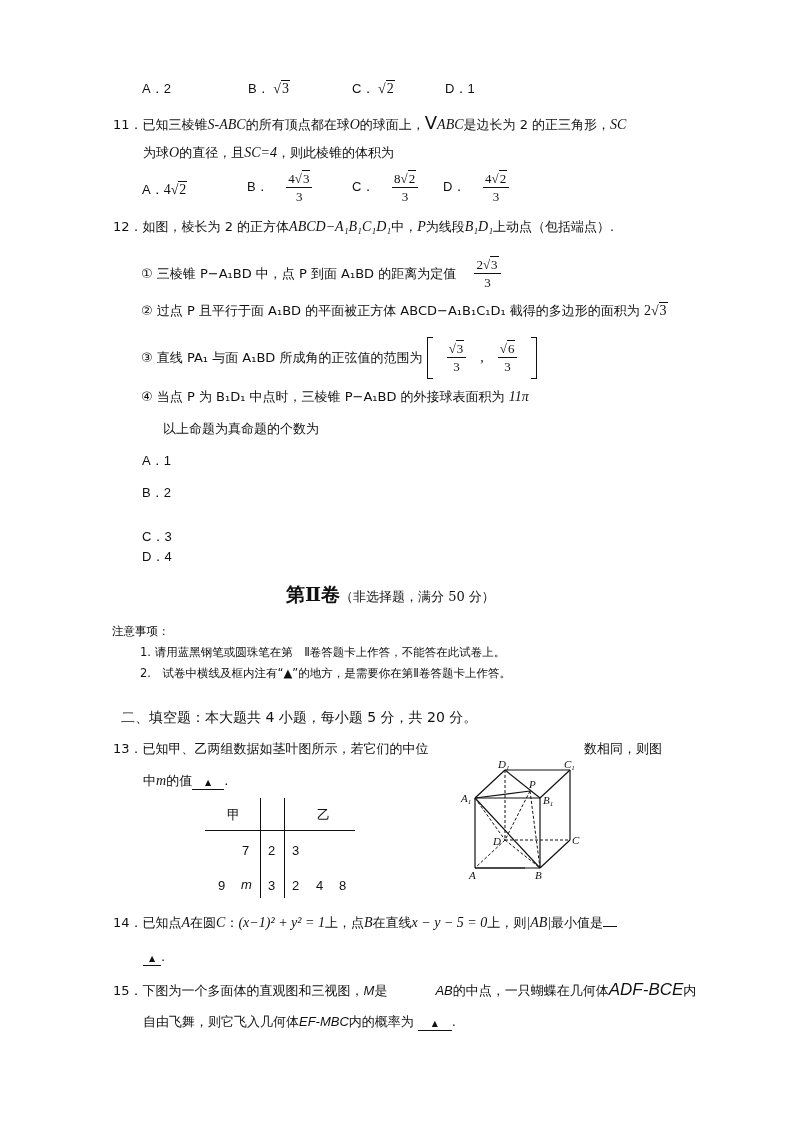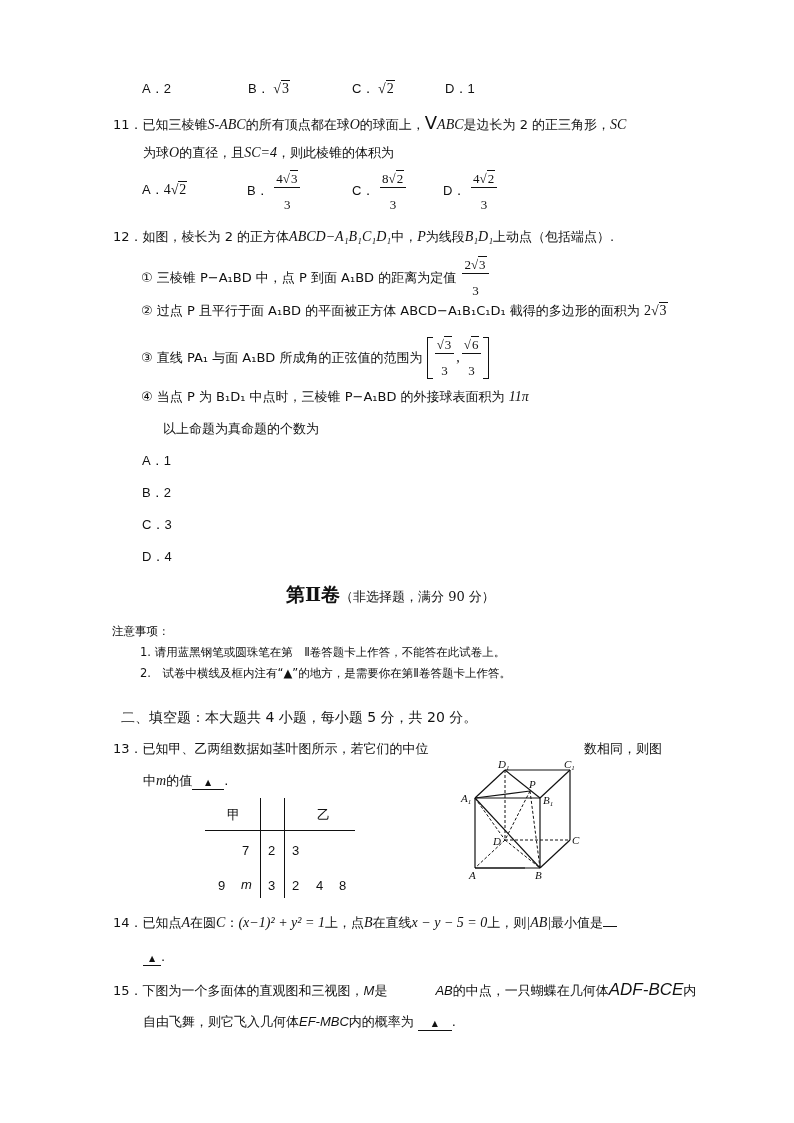--- a/index.html
+++ b/index.html
@@ -3,21 +3,21 @@
 <meta charset="utf-8">
 <style>
   html, body { margin:0; padding:0; background:#fff; }
   body { width:794px; height:1123px; position:relative; overflow:hidden;
          font-family:"DejaVu Sans", "Liberation Sans", sans-serif; color:#111; font-size:13px; }
   .abs { position:absolute; white-space:nowrap; }
   .m { font-family:"Liberation Serif","DejaVu Serif",serif; font-style:italic; font-size:14px; }
   .r { font-family:"Liberation Serif","DejaVu Serif",serif; font-size:14px; }
   .opt { font-family:"Liberation Sans",sans-serif; font-size:13px; }
   .frac { display:inline-flex; flex-direction:column; align-items:center; vertical-align:middle;
-          font-family:"Liberation Serif",serif; font-size:13px; line-height:14px; margin:0 2px;gap:8px; }
+          font-family:"Liberation Serif",serif; font-size:13px; line-height:14px; margin:0 14px; }
   .frac .num { border-bottom:1px solid #111; padding:0 2px 1px; }
   .frac .den { padding-top:2px; }
   .sqrt { display:inline-block; }
   .sqrt .rad { border-top:1px solid #111; padding:0 1px; }
   .blank { display:inline-block; border-bottom:1px solid #111; text-align:center; font-size:8px; line-height:12px; }
   .bracket { display:inline-flex; align-items:center; vertical-align:middle; }
   .bracket .lb, .bracket .rb { width:5px; height:40px; border:1px solid #111; }
   .bracket .lb { border-right:none; }
   .bracket .rb { border-left:none; }
   .title2 { font-family:"DejaVu Serif",serif; font-size:19px; font-weight:bold; }
@@ -66,21 +66,21 @@
     </span>
 </div>
 <div class="abs opt" style="left:443px;top:172px;">
   <span>D．</span>
   <span class="frac">
       <span class="num"><span>4</span>√<span class="sqrt"><span class="rad">2</span></span></span>
       <span class="den">3</span>
     </span>
 </div>
 
-<div class="abs" style="left:113px;top:228px;">
+<div class="abs" style="left:113px;top:218px;">
   <span>12．</span><span>如图，棱长为 2 的正方体</span><span class="m">ABCD−A₁B₁C₁D₁</span><span>中，</span><span class="m">P</span><span>为线段</span><span class="m">B₁D₁</span><span>上动点（包括端点）.</span>
 </div>
 
 <div class="abs" style="left:141px;top:258px;">
   <span>①</span>
   <span>三棱锥 P−A₁BD 中，点 P 到面 A₁BD 的距离为定值</span>
   <span class="frac">
       <span class="num">2√<span class="sqrt"><span class="rad">3</span></span></span>
       <span class="den">3</span>
     </span>
@@ -108,25 +108,25 @@
     </span>
 </div>
 <div class="abs" style="left:141px;top:388px;">
   <span>④</span>
   <span>当点 P 为 B₁D₁ 中点时，三棱锥 P−A₁BD 的外接球表面积为</span>
   <span class="m">11π</span>
 </div>
 <div class="abs" style="left:163px;top:420px;">以上命题为真命题的个数为</div>
 <div class="abs opt" style="left:142px;top:452px;">A．1</div>
 <div class="abs opt" style="left:142px;top:484px;">B．2</div>
-<div class="abs opt" style="left:142px;top:516px;">C．3</div>
+<div class="abs opt" style="left:142px;top:528px;">C．3</div>
 <div class="abs opt" style="left:142px;top:548px;">D．4</div>
 
 <div class="abs title2" style="left:286px;top:582px;">
-  <span>第Ⅱ卷</span><small>（非选择题，满分 90 分）</small>
+  <span>第Ⅱ卷</span><small>（非选择题，满分 50 分）</small>
 </div>
 <div class="abs notice" style="left:112px;top:624px;">注意事项：</div>
 <div class="abs notice" style="left:140px;top:645px;">1. 请用蓝黑钢笔或圆珠笔在第　Ⅱ卷答题卡上作答，不能答在此试卷上。</div>
 <div class="abs notice" style="left:140px;top:666px;">2.　试卷中横线及框内注有“▲”的地方，是需要你在第Ⅱ卷答题卡上作答。</div>
 
 <div class="abs" style="left:113px;top:709px;font-size:14px;margin-left:8px;">二、填空题：本大题共 4 小题，每小题 5 分，共 20 分。</div>
 
 <div class="abs" style="left:113px;top:740px;">
   <span>13．</span><span>已知甲、乙两组数据如茎叶图所示，若它们的中位</span>
 </div>

